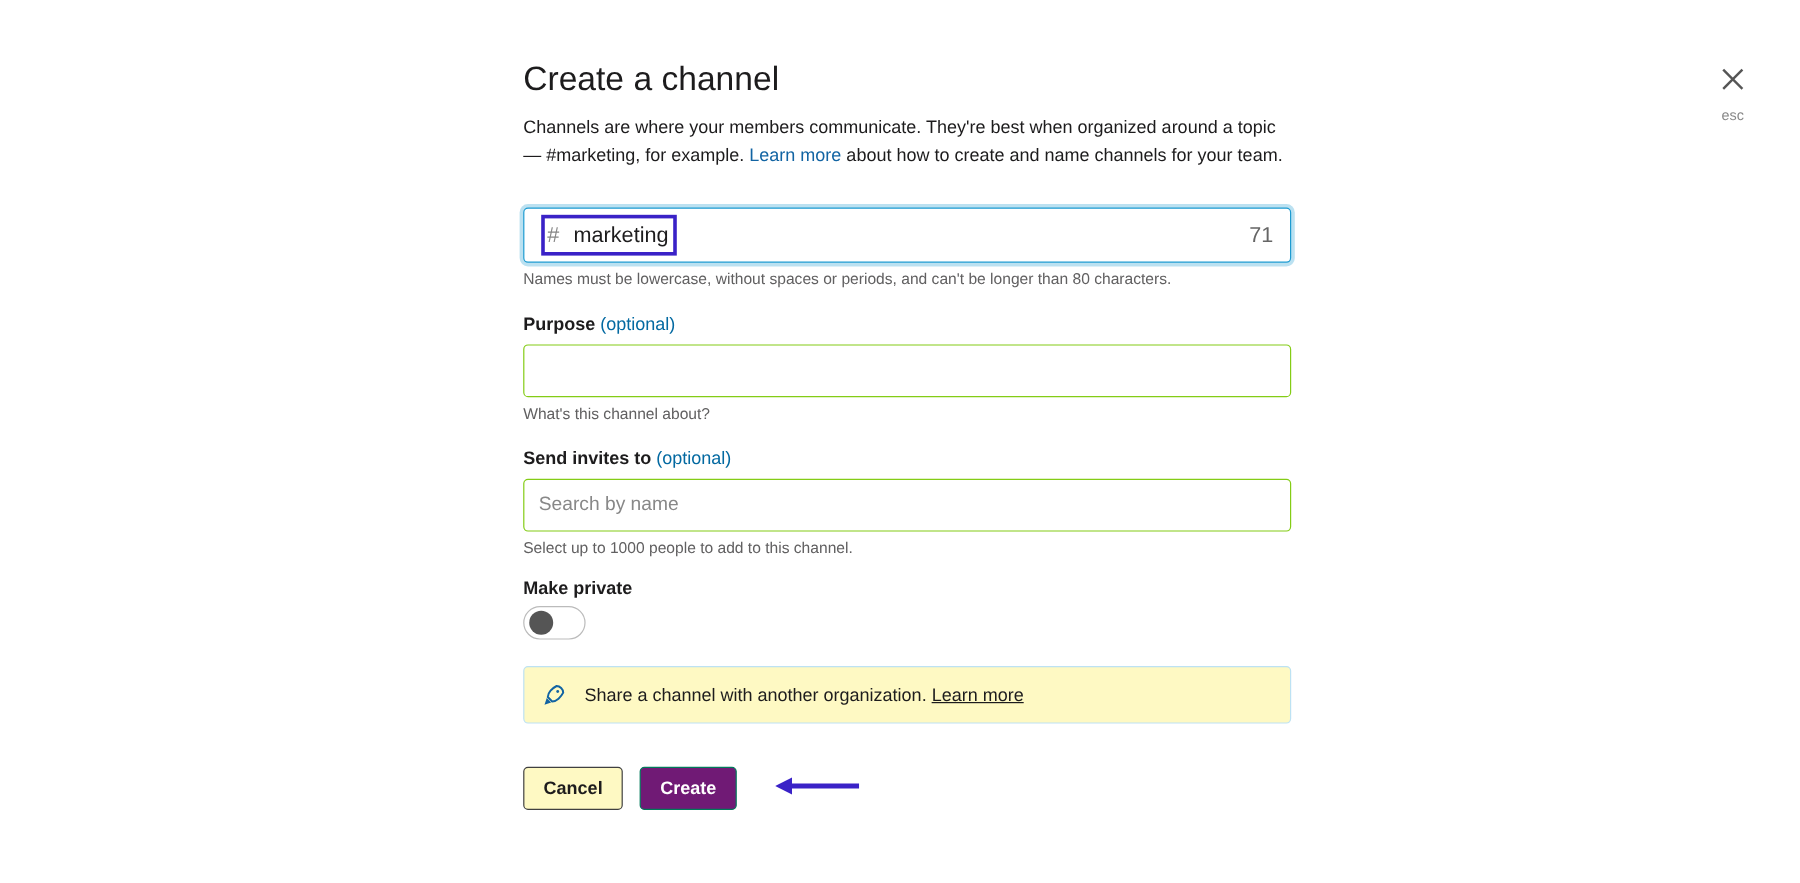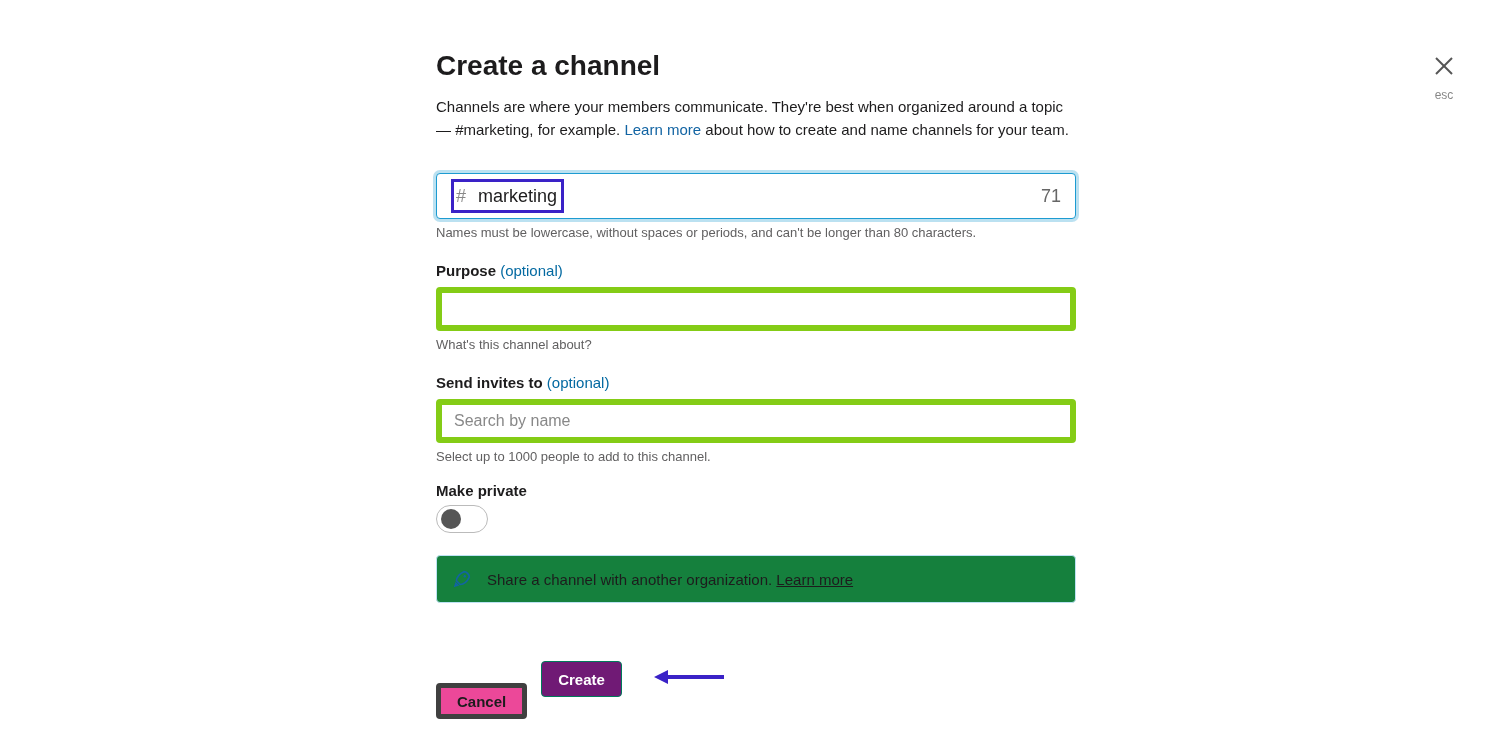--- a/index.html
+++ b/index.html
@@ -25,21 +25,21 @@
     margin-top: 6px;
     display: block;
   }
   .modal {
     width: 640px;
     margin-left: 436px;
     padding-top: 50px;
   }
   h1 {
     font-size: 28px;
-    font-weight: 700;
+    font-weight: 400;
     margin-bottom: 14px;
   }
   .description {
     font-size: 15px;
     line-height: 1.5;
     color: #1d1c1d;
     margin-bottom: 32px;
   }
   .description a { color: #1264a3; text-decoration: none; }
   .field-label {
@@ -85,21 +85,21 @@
     color: #666;
   }
   .hint {
     font-size: 13px;
     color: #616061;
     margin-bottom: 22px;
   }
   .text-input {
     width: 100%;
     height: 44px;
-    border: 6px solid #84cc16;
+    border: 1px solid #84cc16;
     border-radius: 4px;
     padding: 0 12px;
     font-size: 16px;
     font-family: inherit;
     color: #b91c1c;
     margin-bottom: 6px;
   }
   .text-input::placeholder { color: #888; }
   .private-row {
     display: flex;
@@ -122,21 +122,21 @@
     margin-top: 2px;
   }
   .toggle .knob {
     width: 20px; height: 20px;
     background: #555;
     border-radius: 50%;
     position: absolute;
     top: 3px; left: 4px;
   }
   .share-banner {
-    background: #15803d;
+    background: #fef9c3;
     border: 1px solid #bde2f3;
     border-radius: 4px;
     padding: 12px 14px;
     display: flex;
     align-items: center;
     gap: 14px;
     font-size: 15px;
     color: #1d1c1d;
   }
   .share-banner a { color: #1d1c1d; text-decoration: underline; }
@@ -150,24 +150,23 @@
   .btn {
     height: 36px;
     padding: 0 16px;
     border-radius: 4px;
     font-size: 15px;
     font-weight: 700;
     cursor: pointer;
     font-family: inherit;
   }
   .btn-cancel {
-    background: #ec4899;
-    border: 5px solid #404040;
-    color: #1d1c1d;
-    margin-top: 44px;
+    background: #fef9c3;
+    border: 1px solid #404040;
+    color: #1d1c1d;
   }
   .btn-create {
     background: #701a75;
     border: 1px solid #007a5a;
     color: #fff;
   }
   .arrow-annot {
     margin-left: 18px;
     color: #3a22c7;
   }

